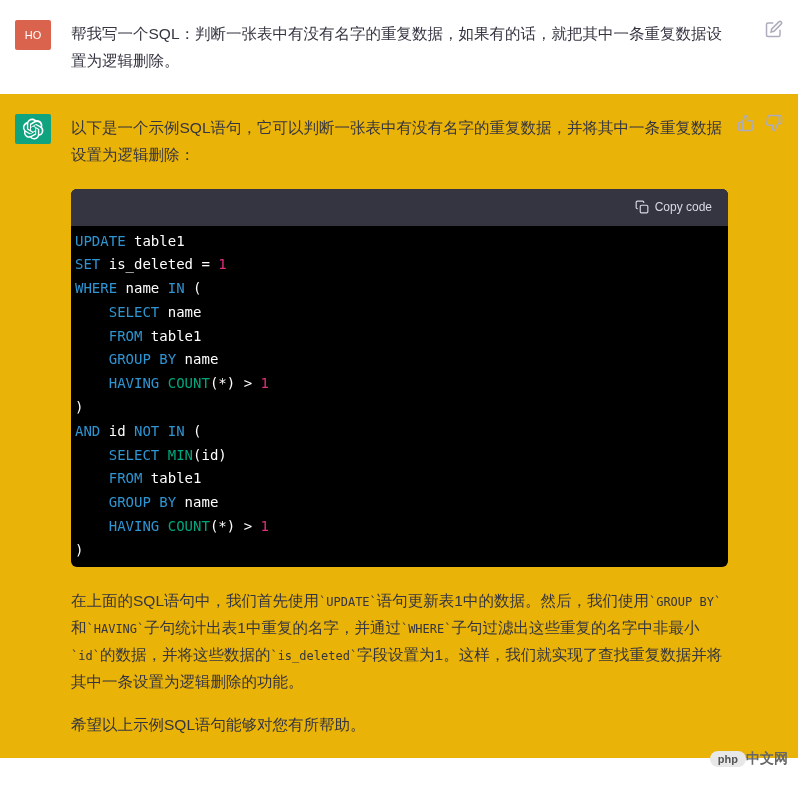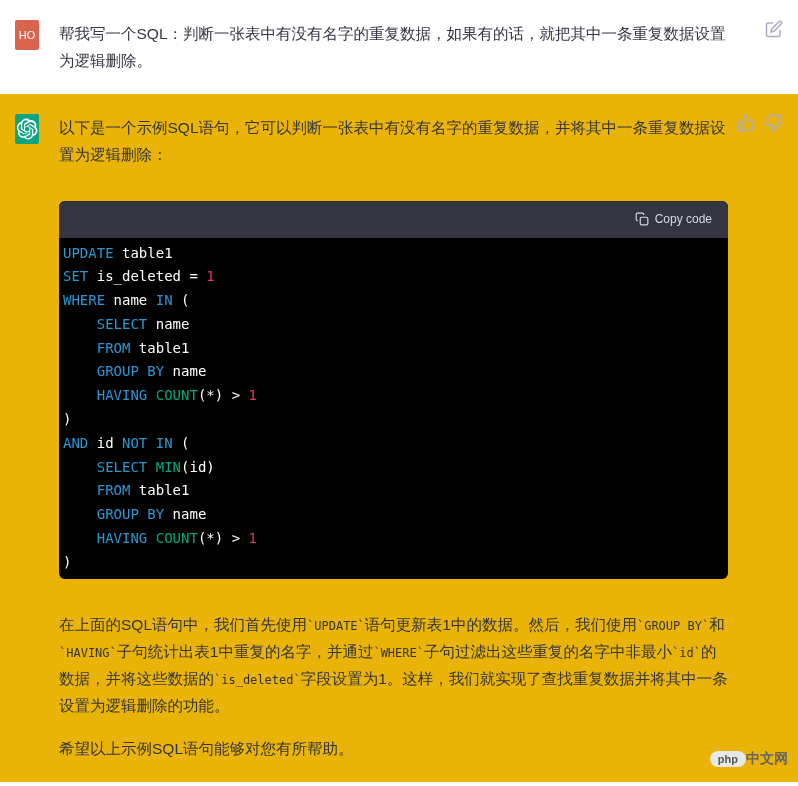--- a/index.html
+++ b/index.html
@@ -21,21 +21,21 @@
       display: flex;
       width: 100%;
     }
     .user-row {
       background: #ffffff;
     }
     .ai-row {
       background: #eab308;
     }
     .avatar {
-      width: 24px;
+      width: 36px;
       height: 30px;
       flex-shrink: 0;
       margin-left: 15px;
       margin-right: 20px;
       border-radius: 2px;
       display: flex;
       align-items: center;
       justify-content: center;
       font-size: 11px;
       color: #fff;
@@ -67,21 +67,21 @@
     }
     .action-icon {
       width: 18px;
       height: 18px;
       color: #acacbe;
       cursor: pointer;
     }
     .code-block {
       background: #000000;
       border-radius: 6px;
-      margin: 32px 0;
+      margin: 20px 0;
       overflow: hidden;
     }
     .code-header {
       background: #343541;
       padding: 8px 16px;
       display: flex;
       justify-content: flex-end;
       align-items: center;
       gap: 6px;
       color: #d9d9e3;

